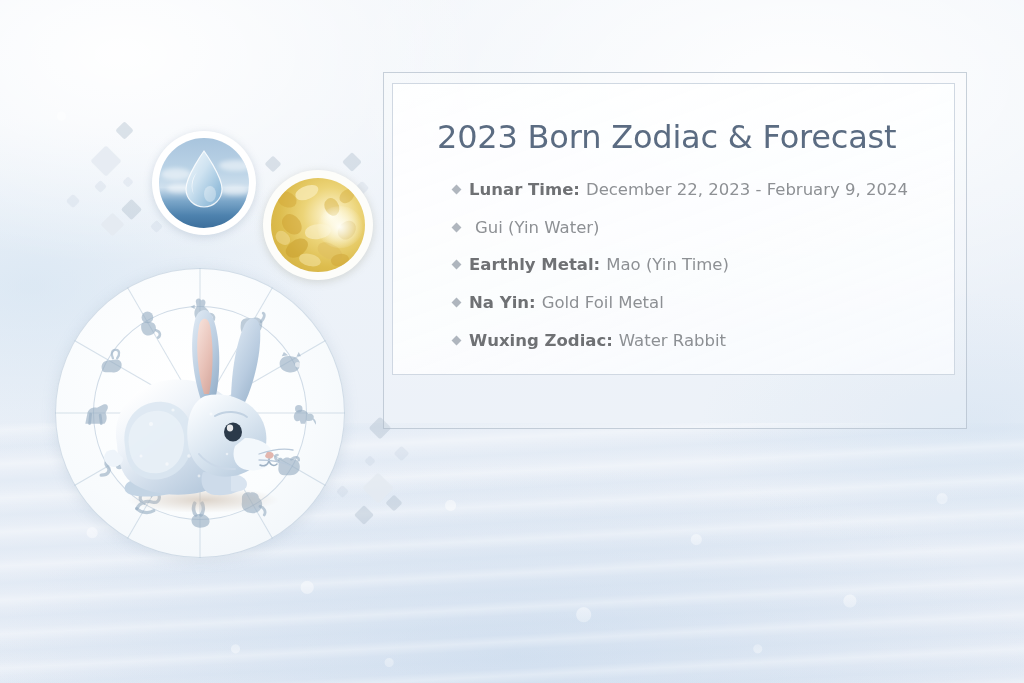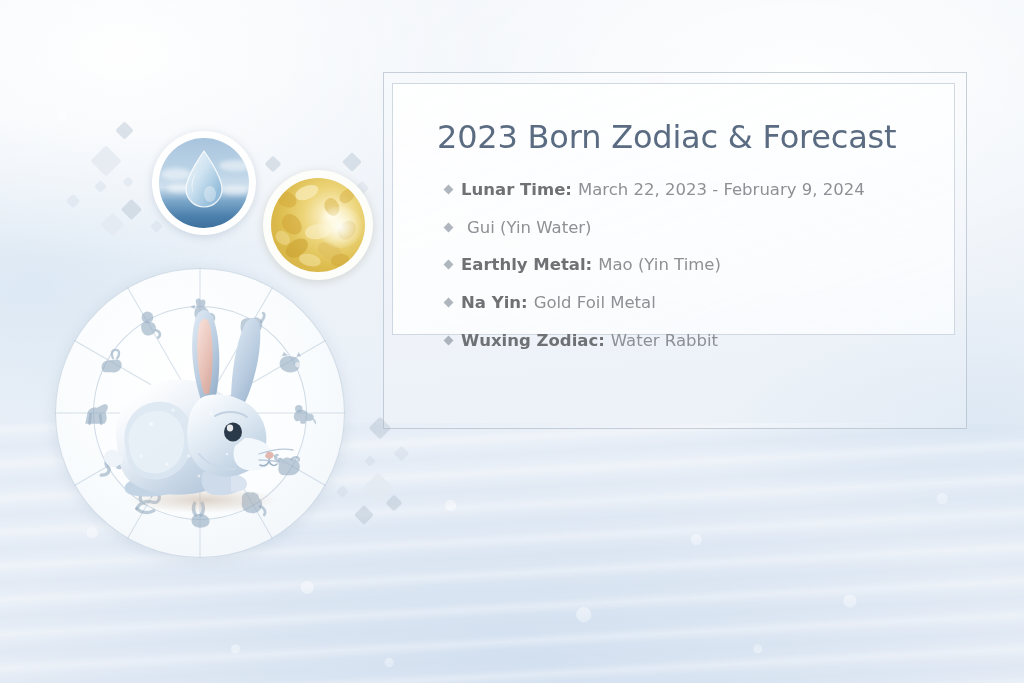--- a/index.html
+++ b/index.html
@@ -166,35 +166,35 @@
   .panel-outer {
     position: absolute;
     left: 383px; top: 72px;
     width: 582px; height: 355px;
     border: 1px solid rgba(168,180,196,0.62);
     background: rgba(255,255,255,0.18);
   }
   .panel-inner {
     position: absolute;
     left: 392px; top: 83px;
-    width: 563px; height: 252px;
+    width: 563px; height: 292px;
     border: 1px solid rgba(196,206,219,0.8);
     background: linear-gradient(160deg, rgba(255,255,255,0.93) 0%, rgba(253,254,255,0.88) 55%, rgba(250,252,255,0.82) 100%);
     box-sizing: border-box;
     padding: 34px 30px 0 44px;
   }
   .panel-title {
     margin: 0 0 24px 0;
     font-size: 32px;
     font-weight: 400;
     letter-spacing: -0.2px;
     color: #5b6c82;
     font-family: "DejaVu Sans", sans-serif;
   }
-  .facts { list-style: none; margin: 8px; padding: 0; }
+  .facts { list-style: none; margin: 16px; padding: 0; }
   .fact {
     display: flex;
     align-items: baseline;
     margin-bottom: 17px;
     font-size: 16.5px;
     line-height: 1.25;
     font-family: "DejaVu Sans", sans-serif;
   }
   .fact .bullet {
     flex: 0 0 auto;
@@ -435,21 +435,21 @@
     </svg>
   </div>
 
   <div class="panel-outer"></div>
   <div class="panel-inner">
     <h1 class="panel-title">2023 Born Zodiac &amp; Forecast</h1>
     <ul class="facts">
       <li class="fact">
         <span class="bullet"></span>
         <span class="label">Lunar Time:</span>
-        <span class="value">March 22, 2023 - February 9, 2024</span>
+        <span class="value">December 22, 2023 - February 9, 2024</span>
       </li>
       <li class="fact">
         <span class="bullet"></span>
         <span class="value">Gui (Yin Water)</span>
       </li>
       <li class="fact">
         <span class="bullet"></span>
         <span class="label">Earthly Metal:</span>
         <span class="value">Mao (Yin Time)</span>
       </li>

